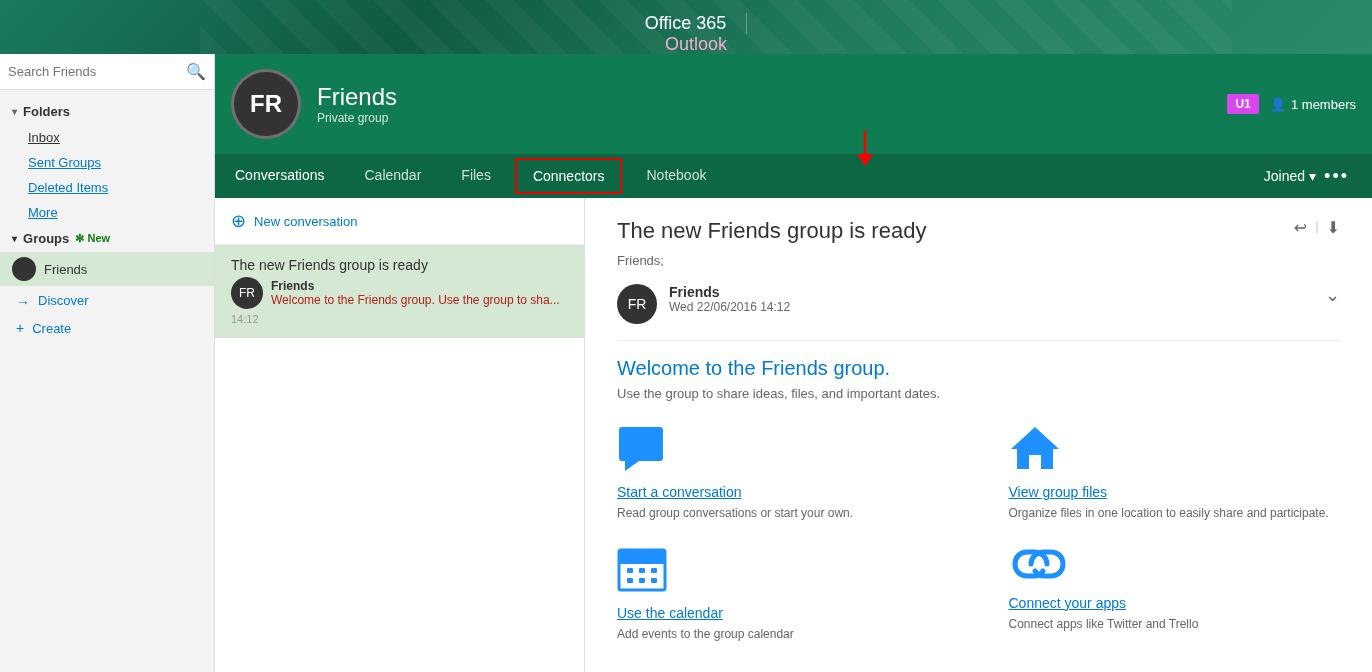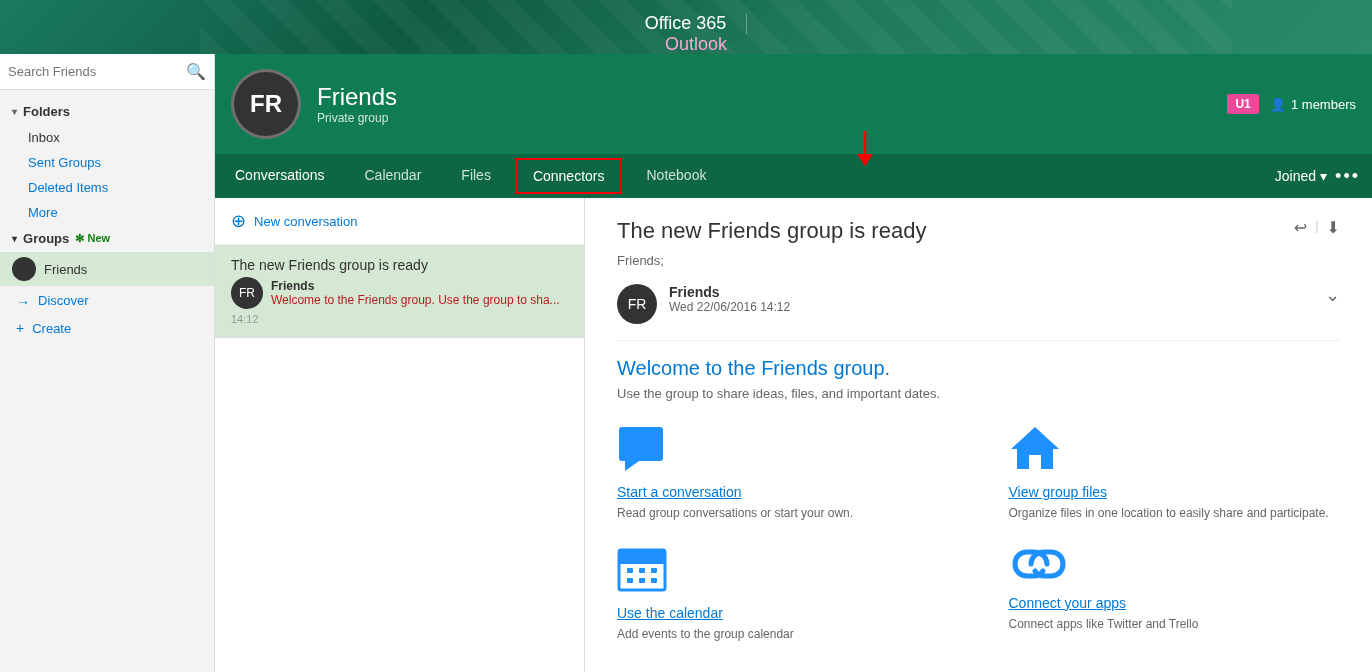--- a/index.html
+++ b/index.html
@@ -42,21 +42,21 @@
 
     
     .sidebar { width: 215px; background: #f3f3f3; border-right: 1px solid #ddd; display: flex; flex-direction: column; }
     .search-box { display: flex; align-items: center; padding: 8px; border-bottom: 1px solid #ddd; background: white; }
     .search-input { flex: 1; border: none; outline: none; font-size: 13px; color: #333; background: transparent; }
     .search-btn { color: #0078d4; font-size: 16px; cursor: pointer; }
 
     .sidebar-nav { flex: 1; overflow-y: auto; padding: 8px 0; }
     .section-header { display: flex; align-items: center; padding: 6px 12px; font-size: 13px; font-weight: 600; color: #333; cursor: pointer; }
     .section-header .chevron { margin-right: 6px; font-size: 10px; color: #666; }
-    .nav-item { padding: 5px 12px 5px 28px; font-size: 13px; color: #0078d4; cursor: pointer; }
+    .nav-item { padding: 5px 12px 5px 28px; font-size: 13px; color: #0078d4; cursor: pointer; text-decoration: underline; }
     .nav-item.plain { color: #333; }
     .nav-item.more { color: #0078d4; }
 
     .groups-header { display: flex; align-items: center; padding: 6px 12px; font-size: 13px; font-weight: 600; color: #333; }
     .groups-header .chevron { margin-right: 6px; font-size: 10px; }
     .new-badge { color: #107c10; font-size: 11px; margin-left: 6px; }
     .new-badge::before { content: '✻ '; }
 
     .group-item { display: flex; align-items: center; padding: 5px 8px 5px 12px; cursor: pointer; background: #d5e8d4; }
     .group-item .fr-avatar { width: 24px; height: 24px; border-radius: 50%; background: #333; color: white; font-size: 10px; display: flex; align-items: center; justify-content: center; margin-right: 8px; flex-shrink: 0; }
@@ -66,29 +66,29 @@
     .discover-item .icon, .create-item .icon { margin-right: 8px; font-size: 14px; }
 
     
     .content-area { flex: 1; display: flex; flex-direction: column; overflow: hidden; }
     .group-header { background: #107c54; display: flex; align-items: center; padding: 0 16px; height: 100px; flex-shrink: 0; }
     .group-avatar { width: 70px; height: 70px; border-radius: 50%; background: #333; display: flex; align-items: center; justify-content: center; color: white; font-size: 24px; font-weight: 600; margin-right: 16px; flex-shrink: 0; border: 3px solid rgba(255,255,255,0.3); }
     .group-info { flex: 1; }
     .group-name { color: white; font-size: 24px; font-weight: 300; }
     .group-type { color: rgba(255,255,255,0.8); font-size: 12px; }
     .group-header-right { display: flex; align-items: center; gap: 12px; }
-    .u1-badge { background: #ec4899; color: white; font-size: 12px; font-weight: 600; padding: 3px 8px; border-radius: 2px; }
+    .u1-badge { background: #d946ef; color: white; font-size: 12px; font-weight: 600; padding: 3px 8px; border-radius: 2px; }
     .members-count { color: white; font-size: 13px; display: flex; align-items: center; gap: 4px; }
 
     
     .group-nav { background: #0d6644; display: flex; align-items: center; height: 44px; flex-shrink: 0; }
     .group-nav-item { color: rgba(255,255,255,0.8); padding: 0 20px; height: 44px; display: flex; align-items: center; font-size: 14px; cursor: pointer; border-bottom: 3px solid transparent; }
     .group-nav-item.active { color: white; }
     .group-nav-item.connectors { border: 2px solid #e00; margin: 4px 4px; height: 36px; border-radius: 0; color: white; padding: 0 16px; }
-    .group-nav-right { margin-left: auto; display: flex; align-items: center; gap: 8px; color: white; padding-right: 12px; }
+    .group-nav-right { margin-left: auto; display: flex; align-items: center; gap: 8px; color: white; padding-right: 23px; }
     .joined-btn { color: white; font-size: 14px; display: flex; align-items: center; gap: 4px; cursor: pointer; }
     .more-dots { color: white; font-size: 18px; cursor: pointer; letter-spacing: 2px; }
 
     
     .split-content { display: flex; flex: 1; overflow: hidden; }
 
     
     .message-list { width: 370px; border-right: 1px solid #ddd; display: flex; flex-direction: column; flex-shrink: 0; }
     .new-conversation { display: flex; align-items: center; gap: 8px; padding: 12px 16px; color: #0078d4; font-size: 13px; cursor: pointer; border-bottom: 1px solid #eee; }
     .new-conv-icon { font-size: 18px; }

